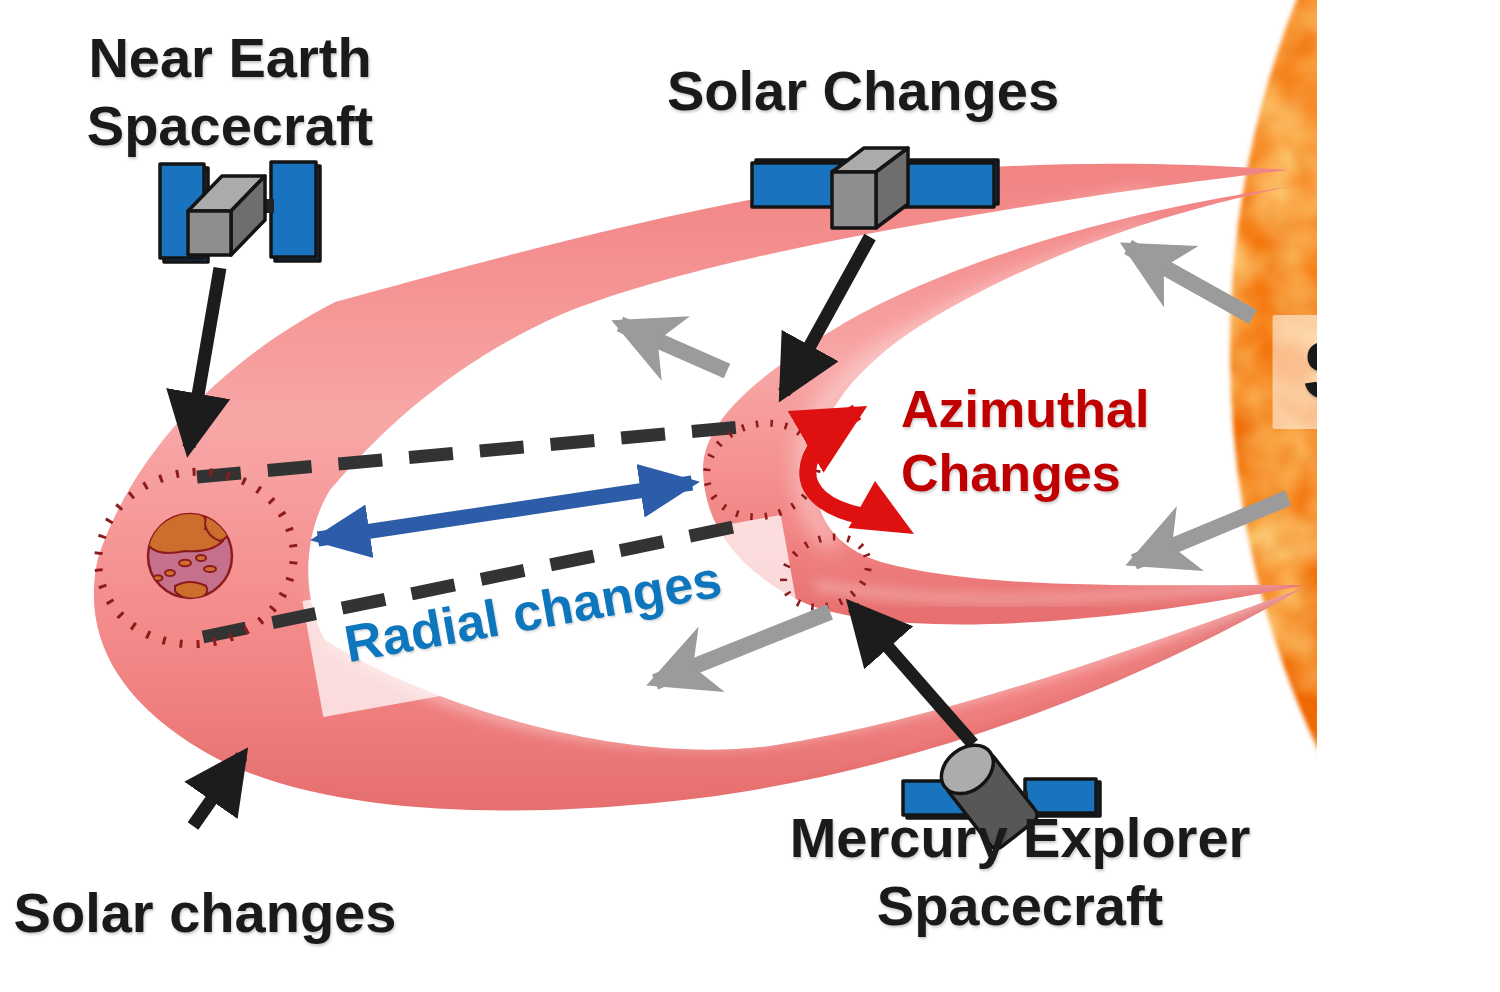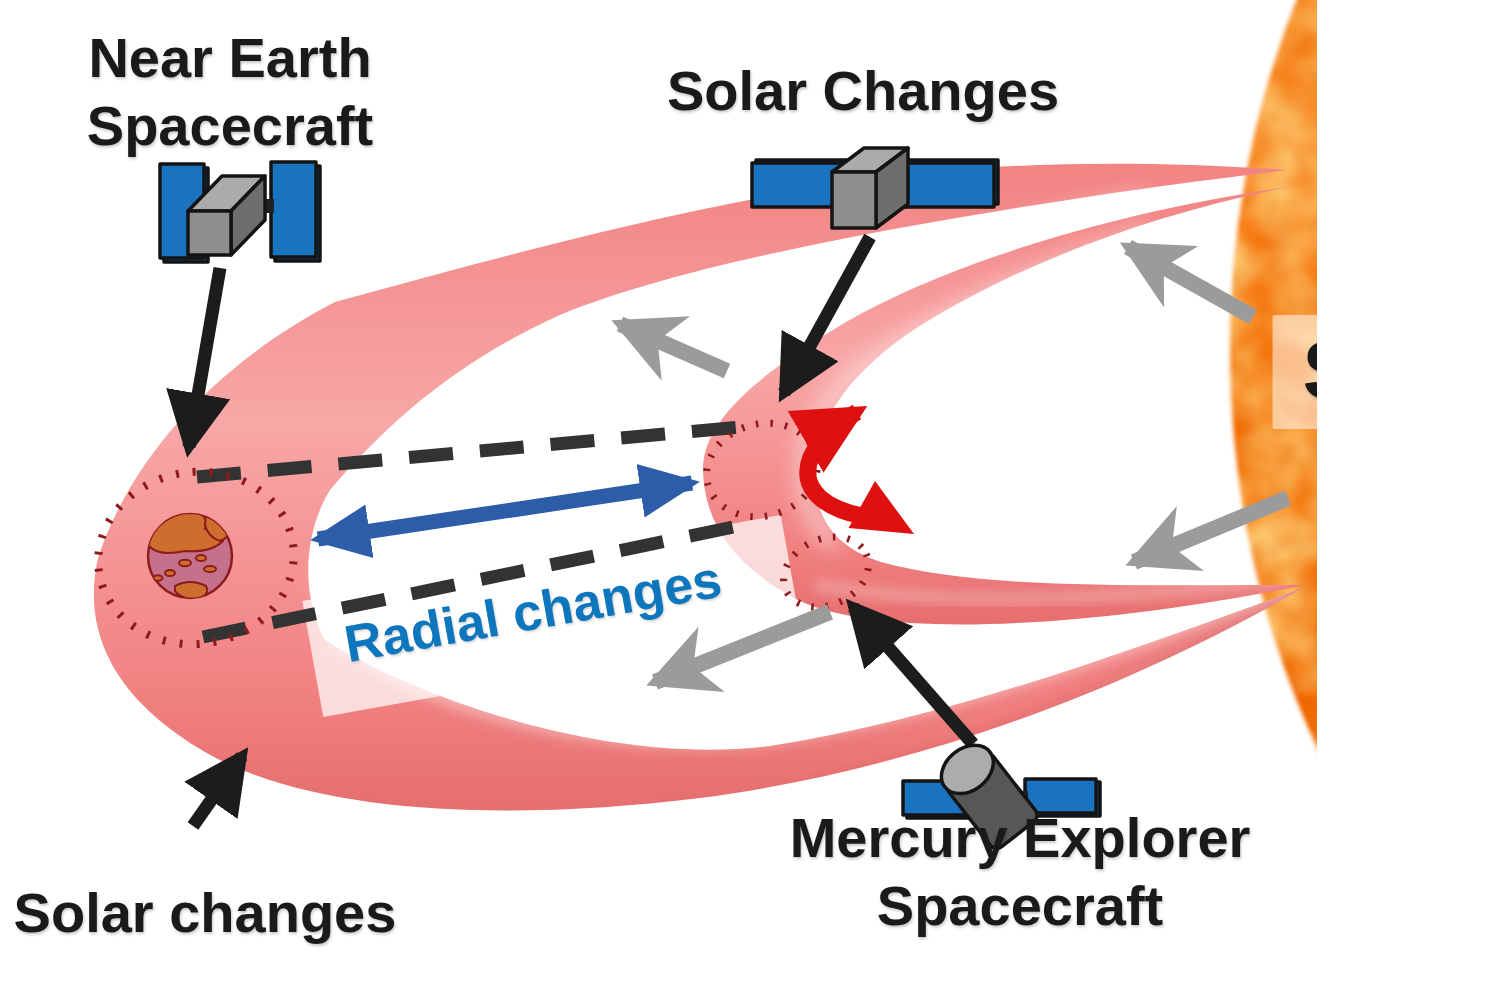--- a/index.html
+++ b/index.html
@@ -228,20 +228,24 @@
 
 <div class="lbl lbl-main" style="left:230px;top:92px;">
   <span>Near Earth</span><br>
   <span>Spacecraft</span>
 </div>
 
 <div class="lbl lbl-main" style="left:863px;top:91px;">Solar Changes</div>
 
 <div class="lbl lbl-sun" style="left:1380px;top:372px;">Sun</div>
 
+<div class="lbl lbl-azimuthal" style="left:901px;top:441px;">
+  <span>Azimuthal</span><br>
+  <span>Changes</span>
+</div>
 
 <div class="lbl lbl-radial" style="left:533px;top:612px;">Radial changes</div>
 
 <div class="lbl lbl-main" style="left:205px;top:913px;">
   <span>Solar changes</span><br>
 </div>
 
 <div class="lbl lbl-main" style="left:1020px;top:872px;">
   <span>Mercury Explorer</span><br>
   <span>Spacecraft</span>

